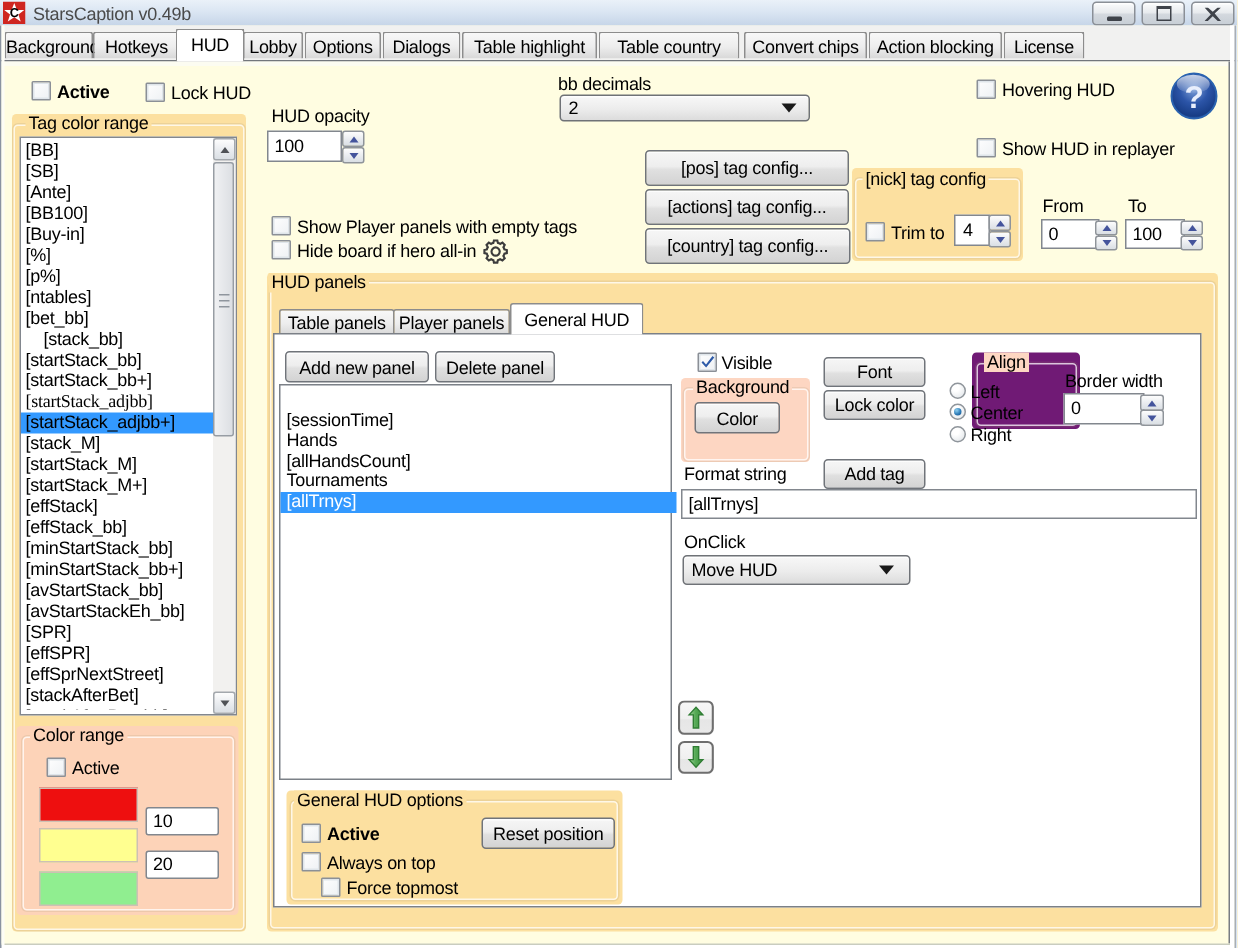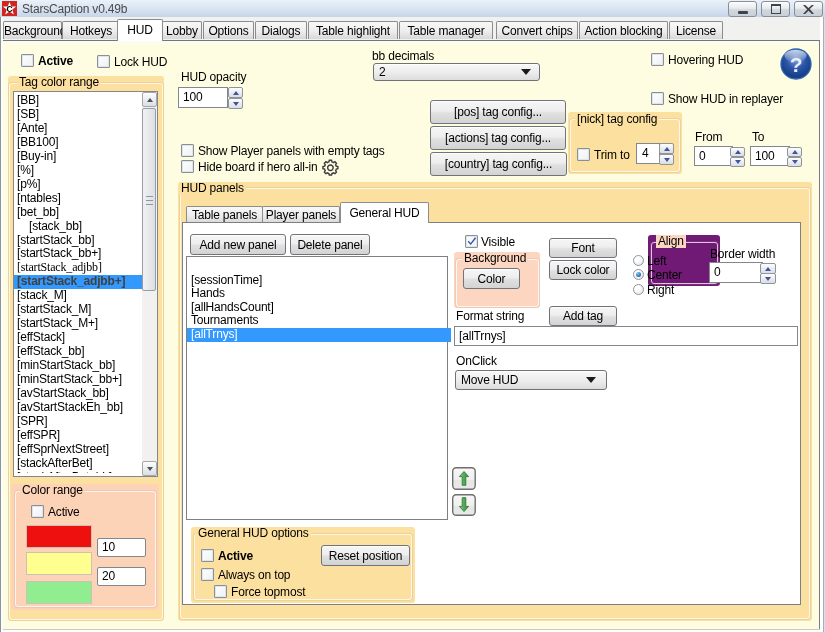--- a/index.html
+++ b/index.html
@@ -46,21 +46,21 @@
       </svg>
     </div>
 
 <div class="abs" style="left:0;top:17px;width:825px;height:24px;background:#f1f1f0"></div>
 <div class="tab" style="left:3px;width:59px">Background</div>
 <div class="tab" style="left:62px;width:58px">Hotkeys</div>
 <div class="tab" style="left:162px;width:40px">Lobby</div>
 <div class="tab" style="left:203px;width:51px">Options</div>
 <div class="tab" style="left:255px;width:52px">Dialogs</div>
 <div class="tab" style="left:308px;width:90px">Table highlight</div>
-<div class="tab" style="left:399px;width:94px">Table manager</div>
+<div class="tab" style="left:399px;width:94px">Table country</div>
 <div class="tab" style="left:496px;width:82px">Convert chips</div>
 <div class="tab" style="left:579px;width:89px">Action blocking</div>
 <div class="tab" style="left:669px;width:54px">License</div>
 <div class="abs" style="left:0;top:40px;width:825px;height:1px;background:#72767c"></div>
 <div class="abs" style="left:0;top:41px;width:825px;height:3px;background:#fcfcf1"></div>
 <div class="tab" style="left:117px;top:19px;width:46px;height:22px;background:#fff;line-height:21px;z-index:5">HUD</div>
 
 <div class="cb" style="left:21px;top:54px"></div>
 <div class="lbl" style="left:38px;top:55px;font-weight:bold">Active</div>
 <div class="cb" style="left:97px;top:55px"></div>
@@ -159,21 +159,21 @@
 <div class="row" style="top:135.85px;">[BB100]</div>
 <div class="row" style="top:149.80px;">[Buy-in]</div>
 <div class="row" style="top:163.75px;">[%]</div>
 <div class="row" style="top:177.70px;">[p%]</div>
 <div class="row" style="top:191.65px;">[ntables]</div>
 <div class="row" style="top:205.60px;">[bet_bb]</div>
 <div class="row" style="top:219.55px;margin-left:12px;">[stack_bb]</div>
 <div class="row" style="top:233.50px;">[startStack_bb]</div>
 <div class="row" style="top:247.45px;">[startStack_bb+]</div>
 <div class="row" style="top:261.40px;font-family:Liberation Serif, serif;">[startStack_adjbb]</div>
-<div class="row" style="top:275.35px;background:#3399ff;color:#404040;font-weight:bold;">[startStack_adjbb+]</div>
+<div class="row" style="top:275.35px;background:#3399ff;color:#000000;">[startStack_adjbb+]</div>
 <div class="row" style="top:289.30px;">[stack_M]</div>
 <div class="row" style="top:303.25px;">[startStack_M]</div>
 <div class="row" style="top:317.20px;">[startStack_M+]</div>
 <div class="row" style="top:331.15px;">[effStack]</div>
 <div class="row" style="top:345.10px;">[effStack_bb]</div>
 <div class="row" style="top:359.05px;">[minStartStack_bb]</div>
 <div class="row" style="top:373.00px;">[minStartStack_bb+]</div>
 <div class="row" style="top:386.95px;">[avStartStack_bb]</div>
 <div class="row" style="top:400.90px;">[avStartStackEh_bb]</div>
 <div class="row" style="top:414.85px;">[SPR]</div>

